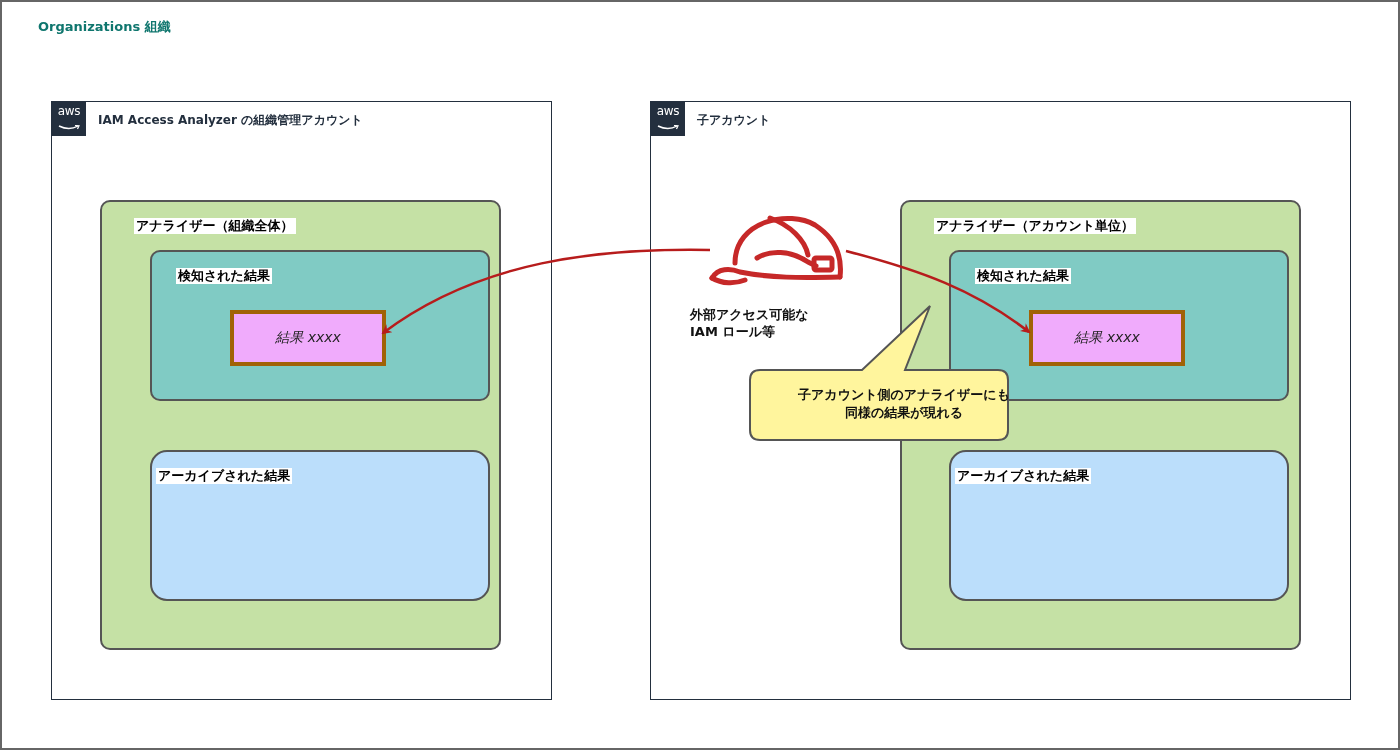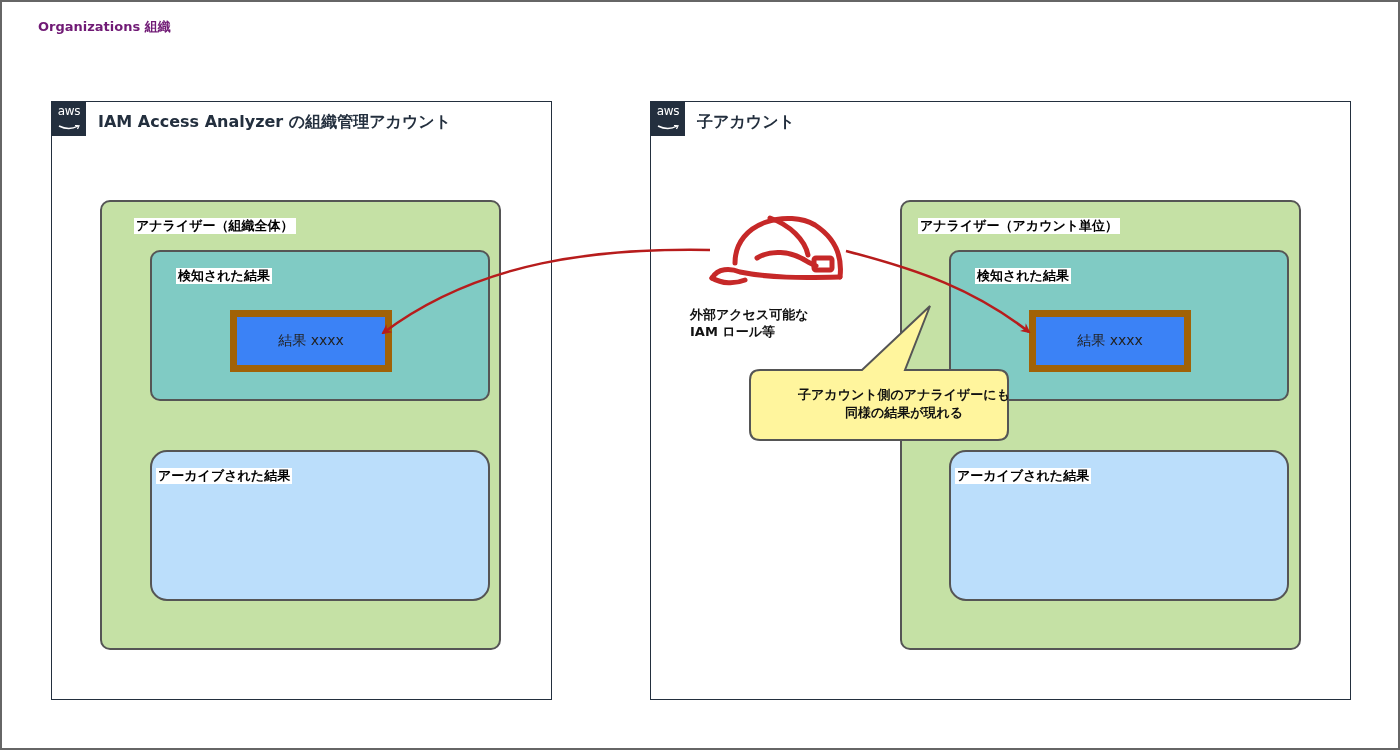--- a/index.html
+++ b/index.html
@@ -1,32 +1,32 @@
 <!DOCTYPE html>
 <html><head>
 <meta charset="utf-8">
 <style>
   html, body { margin:0; padding:0; }
   body { width:1400px; height:750px; position:relative; background:#fff; overflow:hidden;
          font-family:"DejaVu Sans", "Liberation Sans", sans-serif; }
   .frame { position:absolute; left:0; top:0; width:1396px; height:746px; border:2px solid #666; background:#fff; }
-  .org-title { position:absolute; left:38px; top:18px; font-size:13px; font-weight:bold; color:#701a75; }
+  .org-title { position:absolute; left:38px; top:18px; font-size:13px; font-weight:bold; color:#0f766e; }
   .account { position:absolute; border:1px solid #232f3e; background:#fff; }
   .aws-badge { position:absolute; left:0; top:0; width:34px; height:34px; background:#232f3e; color:#fff;
                display:flex; flex-direction:column; align-items:center; justify-content:center;gap:8px; }
   .aws-badge .t { font-size:12px; line-height:12px; margin-top:-2px; letter-spacing:-0.3px; }
   .aws-badge svg { display:block; }
-  .acct-title { position:absolute; left:46px; top:10px; font-size:16px; font-weight:bold; color:#232f3e; }
+  .acct-title { position:absolute; left:46px; top:10px; font-size:12px; font-weight:bold; color:#232f3e; }
   .analyzer { position:absolute; background:#c5e1a5; border:2px solid #555; border-radius:10px; }
   .inner { position:absolute; border:2px solid #555; border-radius:10px;padding-left:29px; }
   .detected { background:#80cbc4; }
   .archived { background:#bbdefb;border-radius:17px; }
   .lbl { position:absolute; font-size:13px; font-weight:bold; background:#fff; color:#000; padding:0 2px; line-height:16px; }
-  .result { position:absolute; width:148px; height:48px; background:#3b82f6; border:7px solid #a16207;
-            display:flex; align-items:center; justify-content:center; font-size:14px; color:#222; }
+  .result { position:absolute; width:148px; height:48px; background:#f0abfc; border:4px solid #a16207;
+            display:flex; align-items:center; justify-content:center; font-size:14px; color:#222;font-style:italic; }
   .role-label { position:absolute; left:690px; top:306px; width:180px; text-align:left; font-size:13px;
                 font-weight:bold; line-height:17px; color:#111; }
   .callout-text { position:absolute; left:752px; top:386px; width:304px; text-align:center; font-size:13px;
                   font-weight:bold; line-height:18px; color:#111; }
   svg.overlay { position:absolute; left:0; top:0; }
 </style>
 </head>
 <body>
 
 <div class="frame"></div>
@@ -60,21 +60,21 @@
     <span class="t">aws</span>
     <svg width="22" height="6" viewBox="0 0 22 6">
         <path d="M1 1 Q11 6 20 1" stroke="#fff" stroke-width="1.4" fill="none"></path>
         <path d="M17 0.5 L21 0.8 L19.5 4" stroke="#fff" stroke-width="1.2" fill="none"></path>
       </svg>
   </div>
   <div class="acct-title">子アカウント</div>
 </div>
 
 <div class="analyzer" style="left:900px; top:200px; width:397px; height:446px;">
-  <div class="lbl" style="left:16px; top:16px;">アナライザー（アカウント単位）</div>
+  <div class="lbl" style="left:32px; top:16px;">アナライザー（アカウント単位）</div>
 </div>
 <div class="inner detected" style="left:949px; top:250px; width:307px; height:147px;">
   <div class="lbl" style="left:24px; top:16px;">検知された結果</div>
 </div>
 <div class="result" style="left:1029px; top:310px;">結果 xxxx</div>
 <div class="inner archived" style="left:949px; top:450px; width:307px; height:147px;">
   <div class="lbl" style="left:4px; top:16px;">アーカイブされた結果</div>
 </div>
 
 <svg class="overlay" width="1400" height="750">

